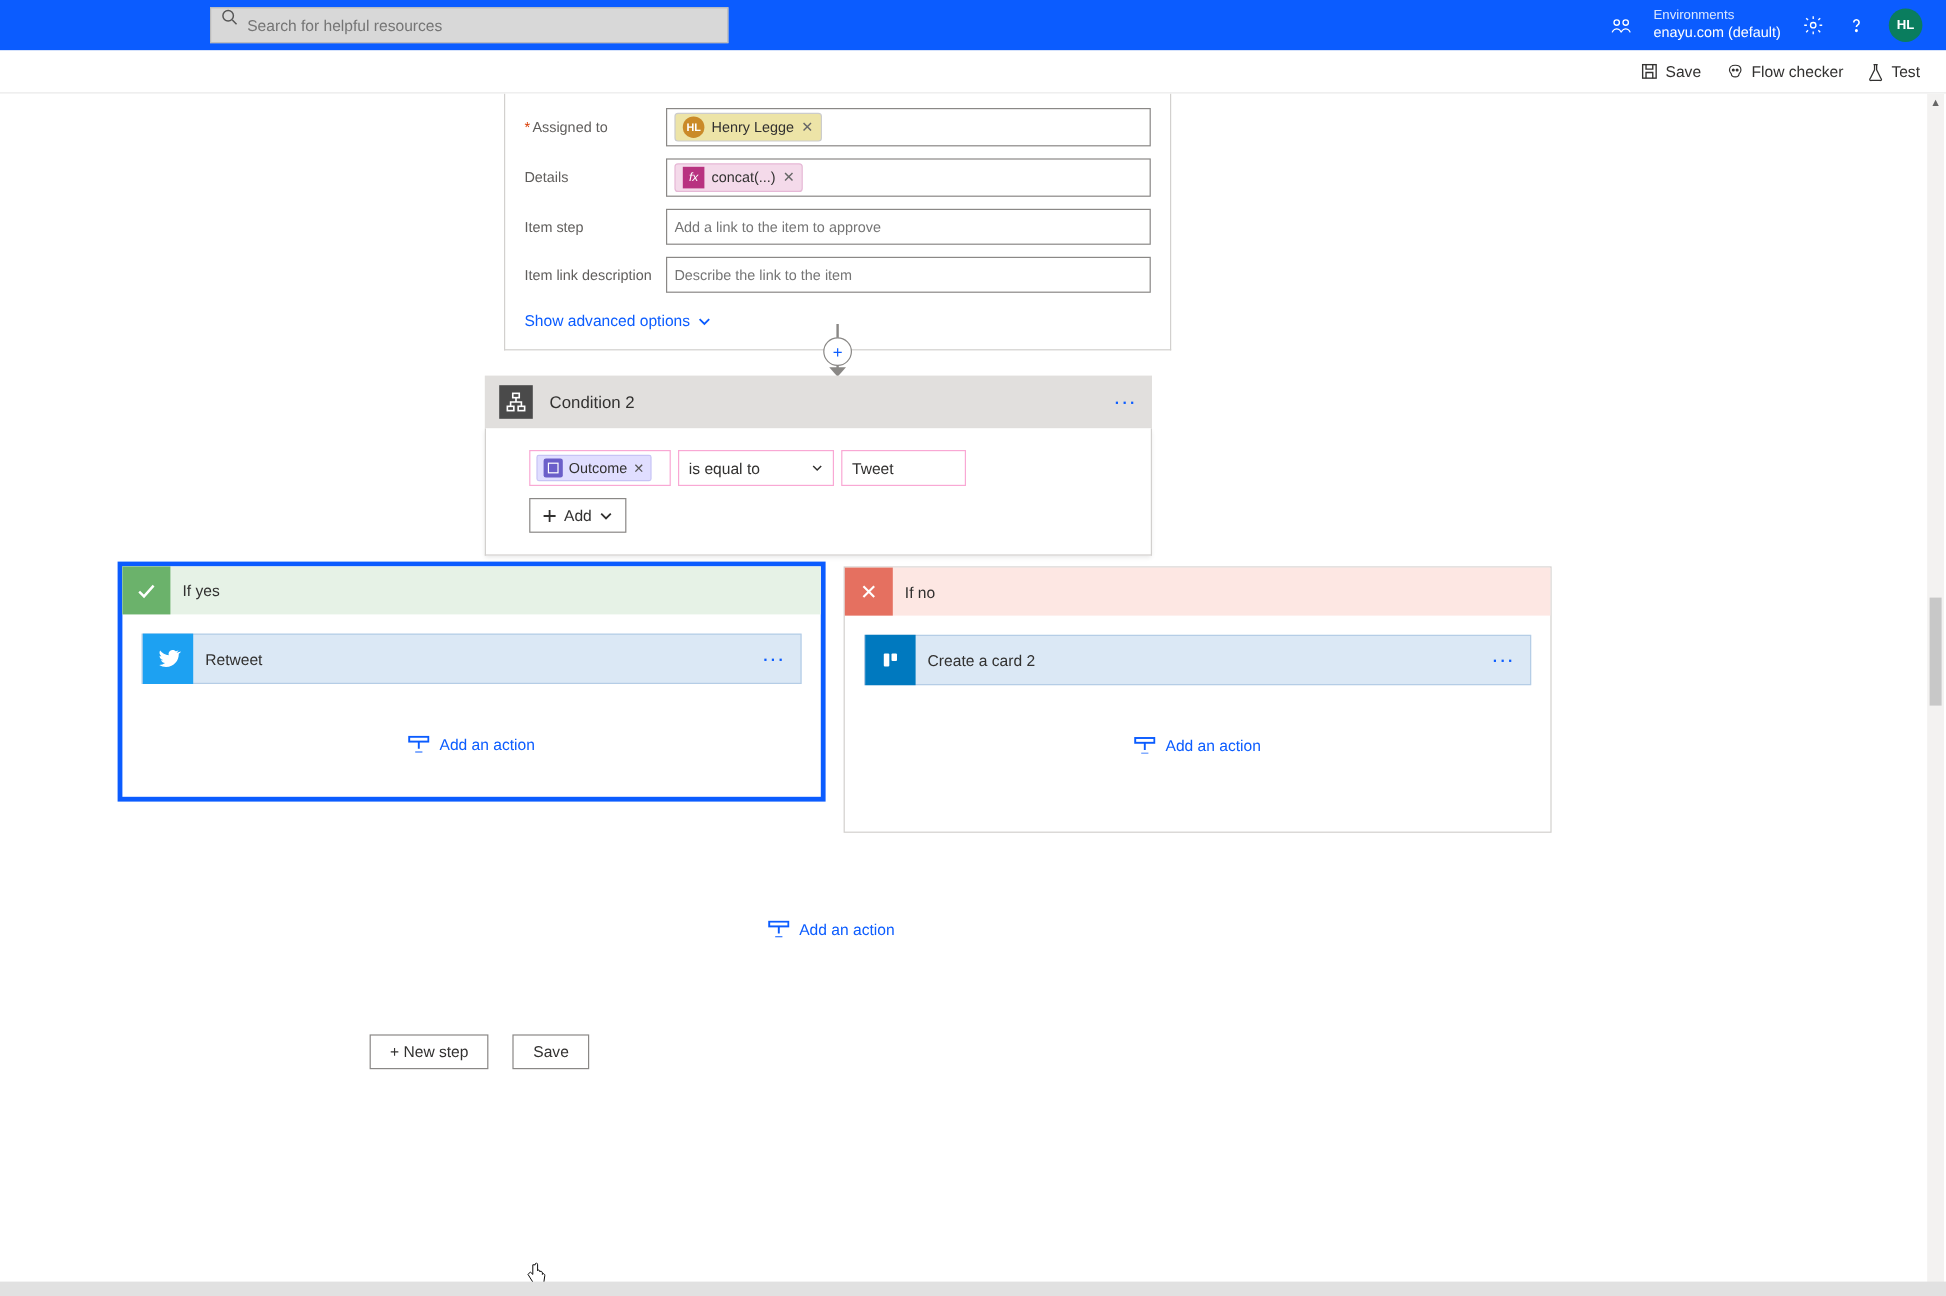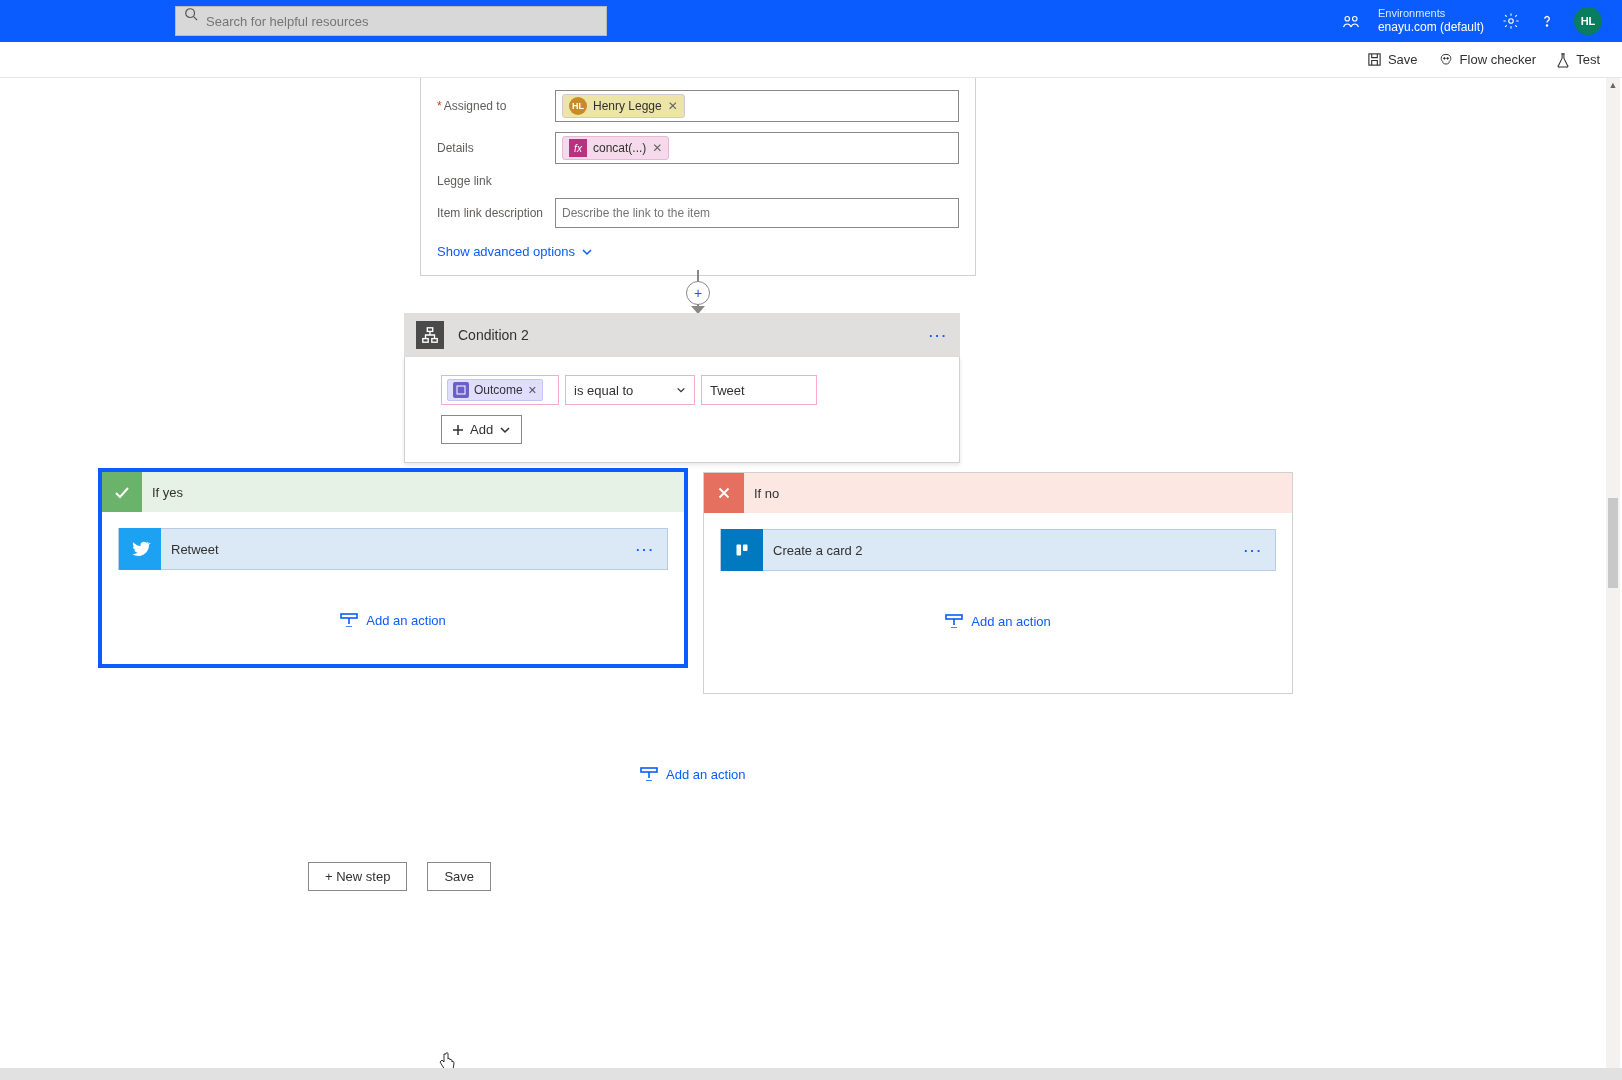--- a/index.html
+++ b/index.html
@@ -226,21 +226,21 @@
   background: #6b5fc9;
   border-radius: 2px;
   display:flex;align-items:center;justify-content:center;
 }
 .outcome-token .close { font-size: 11px; color: #555; cursor: pointer; }
 .cond-op {
   width: 130px;
   display: flex; align-items: center; justify-content: space-between;
   padding: 0 8px;
 }
-.cond-val { width: 116px; padding: 0 8px; }
+.cond-val { width: 104px; padding: 0 8px; }
 .add-btn {
   border: 1px solid #8a8886;
   display: inline-flex; align-items: center; gap: 6px;
   padding: 6px 10px; cursor: pointer;
 }
 .add-btn svg { width: 12px; height: 12px; }
 
 
 .branch {
   position: absolute;
@@ -404,21 +404,24 @@
         <div class="form-label">Details</div>
         <div class="form-val">
           <span class="pill fx">
             <span class="pill-fx-icon">fx</span>
             <span>concat(...)</span>
             <span class="close">✕</span>
           </span>
         </div>
       </div>
       <div class="form-row">
-        <div class="form-label">Legge link</div>
+        <div class="form-label">Item step</div>
+        <div class="form-val">
+          <input class="plain" placeholder="Add a link to the item to approve" style="">
+        </div>
       </div>
       <div class="form-row">
         <div class="form-label">Item link description</div>
         <div class="form-val">
           <input class="plain" placeholder="Describe the link to the item" style="">
         </div>
       </div>
       <div class="show-adv">
         <span>Show advanced options</span>
         <svg viewBox="0 0 12 12">

